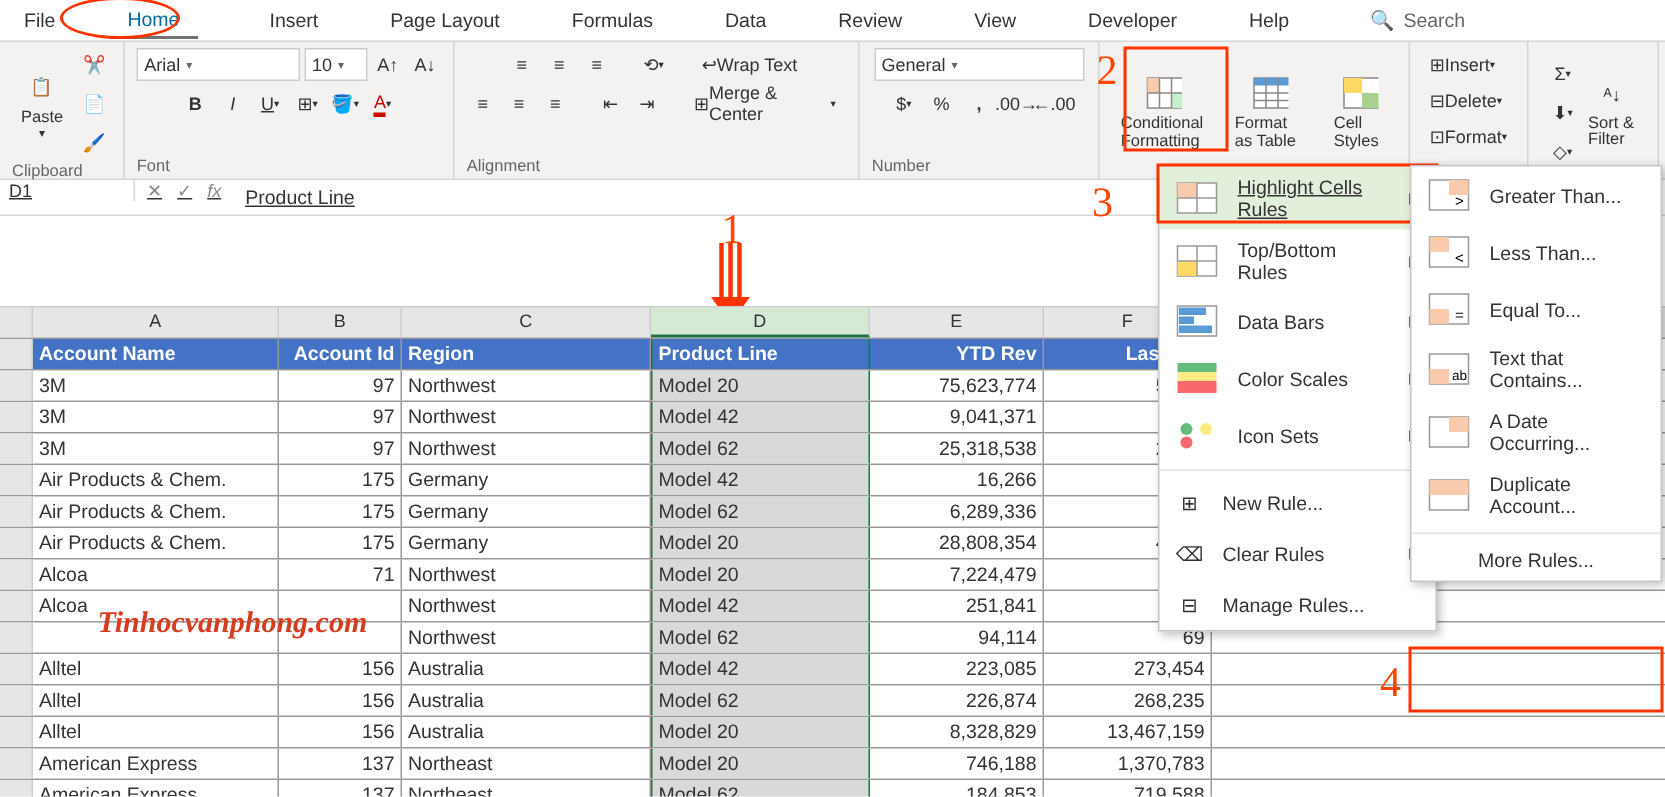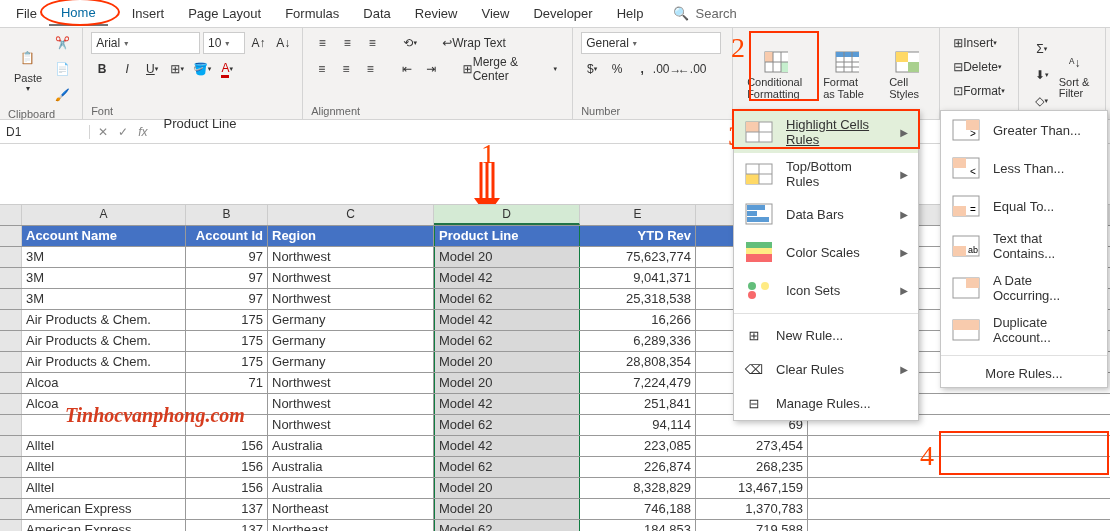--- a/index.html
+++ b/index.html
@@ -1,48 +1,48 @@
 <!DOCTYPE html>
 <html><head>
 <meta charset="utf-8">
 <style>
 * { box-sizing: border-box; margin: 0; padding: 0; }
 body { font-family: "Segoe UI", Arial, sans-serif; font-size: 12px; color: #333; background: #fff; width: 1110px; height: 531px; overflow: hidden; position: relative; }
 
-.ribbon-tabs { display: flex; align-items: center; height: 28px; border-bottom: 1px solid #d4d4d4; padding-left: 4px; }
+.ribbon-tabs { display: flex; align-items: center; height: 28px; border-bottom: 1px solid #d4d4d4; padding-left: 4px; gap: 24px; }
 .ribbon-tab { padding: 4px 12px; font-size: 13px; cursor: pointer; position: relative; }
 .ribbon-tab.active { border-bottom: 2px solid #737373; color: #0369a1; }
 .search-box { margin-left: 18px; display: flex; align-items: center; color: #666; font-size: 13px; }
 .search-box .icon { margin-right: 6px; }
 
 .ribbon { display: flex; height: 92px; border-bottom: 1px solid #d4d4d4; background: #f3f2f1; }
 .ribbon-group { display: flex; flex-direction: column; border-right: 1px solid #d4d4d4; padding: 4px 8px 2px 8px; }
 .ribbon-group .group-body { flex: 1; display: flex; align-items: center; }
 .ribbon-group .group-label { text-align: left; font-size: 11px; color: #666; padding-top: 2px; }
 
 .clipboard .group-body { flex-direction: row; }
 .big-btn { display: flex; flex-direction: column; align-items: center; justify-content: center; padding: 4px 6px; cursor: pointer; }
 .big-btn .icon { width: 24px; height: 24px; display: flex; align-items: center; justify-content: center; }
 .big-btn span.lbl { font-size: 11px; margin-top: 2px; }
 .mini-col { display: flex; flex-direction: column; gap: 4px; margin-left: 4px; }
 .mini-btn { width: 22px; height: 22px; display: flex; align-items: center; justify-content: center; cursor: pointer; font-size: 12px; }
 
 .font-group .group-body, .align-group .group-body, .num-group .group-body { flex-direction: column; align-items: stretch; gap: 4px; }
-.row { display: flex; align-items: center; gap: 3px; }
+.row { display: flex; align-items: center; gap: 3px; justify-content: center; }
 .combo { display: flex; align-items: center; background: #fff; border: 1px solid #ccc; height: 22px; padding: 0 4px; font-size: 12px; }
 .combo .drop { margin-left: 4px; font-size: 8px; color: #666; }
 .tool { width: 22px; height: 22px; display: flex; align-items: center; justify-content: center; cursor: pointer; border: 1px solid transparent; }
 
 .styles-group .group-body { gap: 6px; }
 
 .callout { position: absolute; font-family: "Times New Roman", serif; font-size: 28px; color: #ff4500; font-weight: normal; }
 .red-ring { position: absolute; border: 2.5px solid #ff3300; border-radius: 50%; pointer-events: none; }
 .red-box { position: absolute; border: 2.5px solid #ff3300; pointer-events: none; }
 
-.namebox-row { display: flex; align-items: center; height: 24px; border-bottom: 1px solid #d4d4d4; }
+.namebox-row { display: flex; align-items: flex-start; height: 24px; border-bottom: 1px solid #d4d4d4; text-decoration: underline; }
 .namebox { width: 90px; border-right: 1px solid #d4d4d4; padding: 0 6px; font-size: 12px; }
 .fx-area { display: flex; align-items: center; padding: 0 8px; gap: 10px; color: #888; }
 .fx-area .fx { font-style: italic; }
 .formula-bar { flex: 1; padding: 0 8px; font-size: 13px; color: #333; height: 40px; display: flex; align-items: flex-start; padding-top: 4px; }
 
 .arrow-svg { position: absolute; pointer-events: none; }
 
 .sheet { position: relative; }
 .col-headers { display: flex; background: #e6e6e6; border-top: 1px solid #ccc; border-bottom: 1px solid #999; }
 .corner { width: 22px; border-right: 1px solid #ccc; background: #e6e6e6; }
@@ -425,21 +425,21 @@
         <div class="cell wE num">184,853</div>
         <div class="cell wF num">719,588</div>
       </div>
     </div>
 </div>
 
 <div class="watermark" style="left:65px; top:404px;">Tinhocvanphong.com</div>
 
 <div class="callout" style="left:728px; top:120px;">3</div>
 
-<div class="menu" style="left:733px; top:110px; width:186px;">
+<div class="menu" style="left:772px; top:110px; width:186px;">
   <div class="menu-item" style="background:#e2efda">
     <span class="mi-icon">
         <svg width="28" height="22">
           <rect x="1" y="1" width="26" height="20" fill="#fff" stroke="#999"></rect>
           <rect x="1" y="1" width="13" height="10" fill="#f8cbad"></rect>
           <line x1="14" y1="1" x2="14" y2="21" stroke="#999"></line>
           <line x1="1" y1="11" x2="27" y2="11" stroke="#999"></line>
         </svg>
       </span>
     <span class="mi-label" style="text-decoration:underline">Highlight Cells Rules</span>

